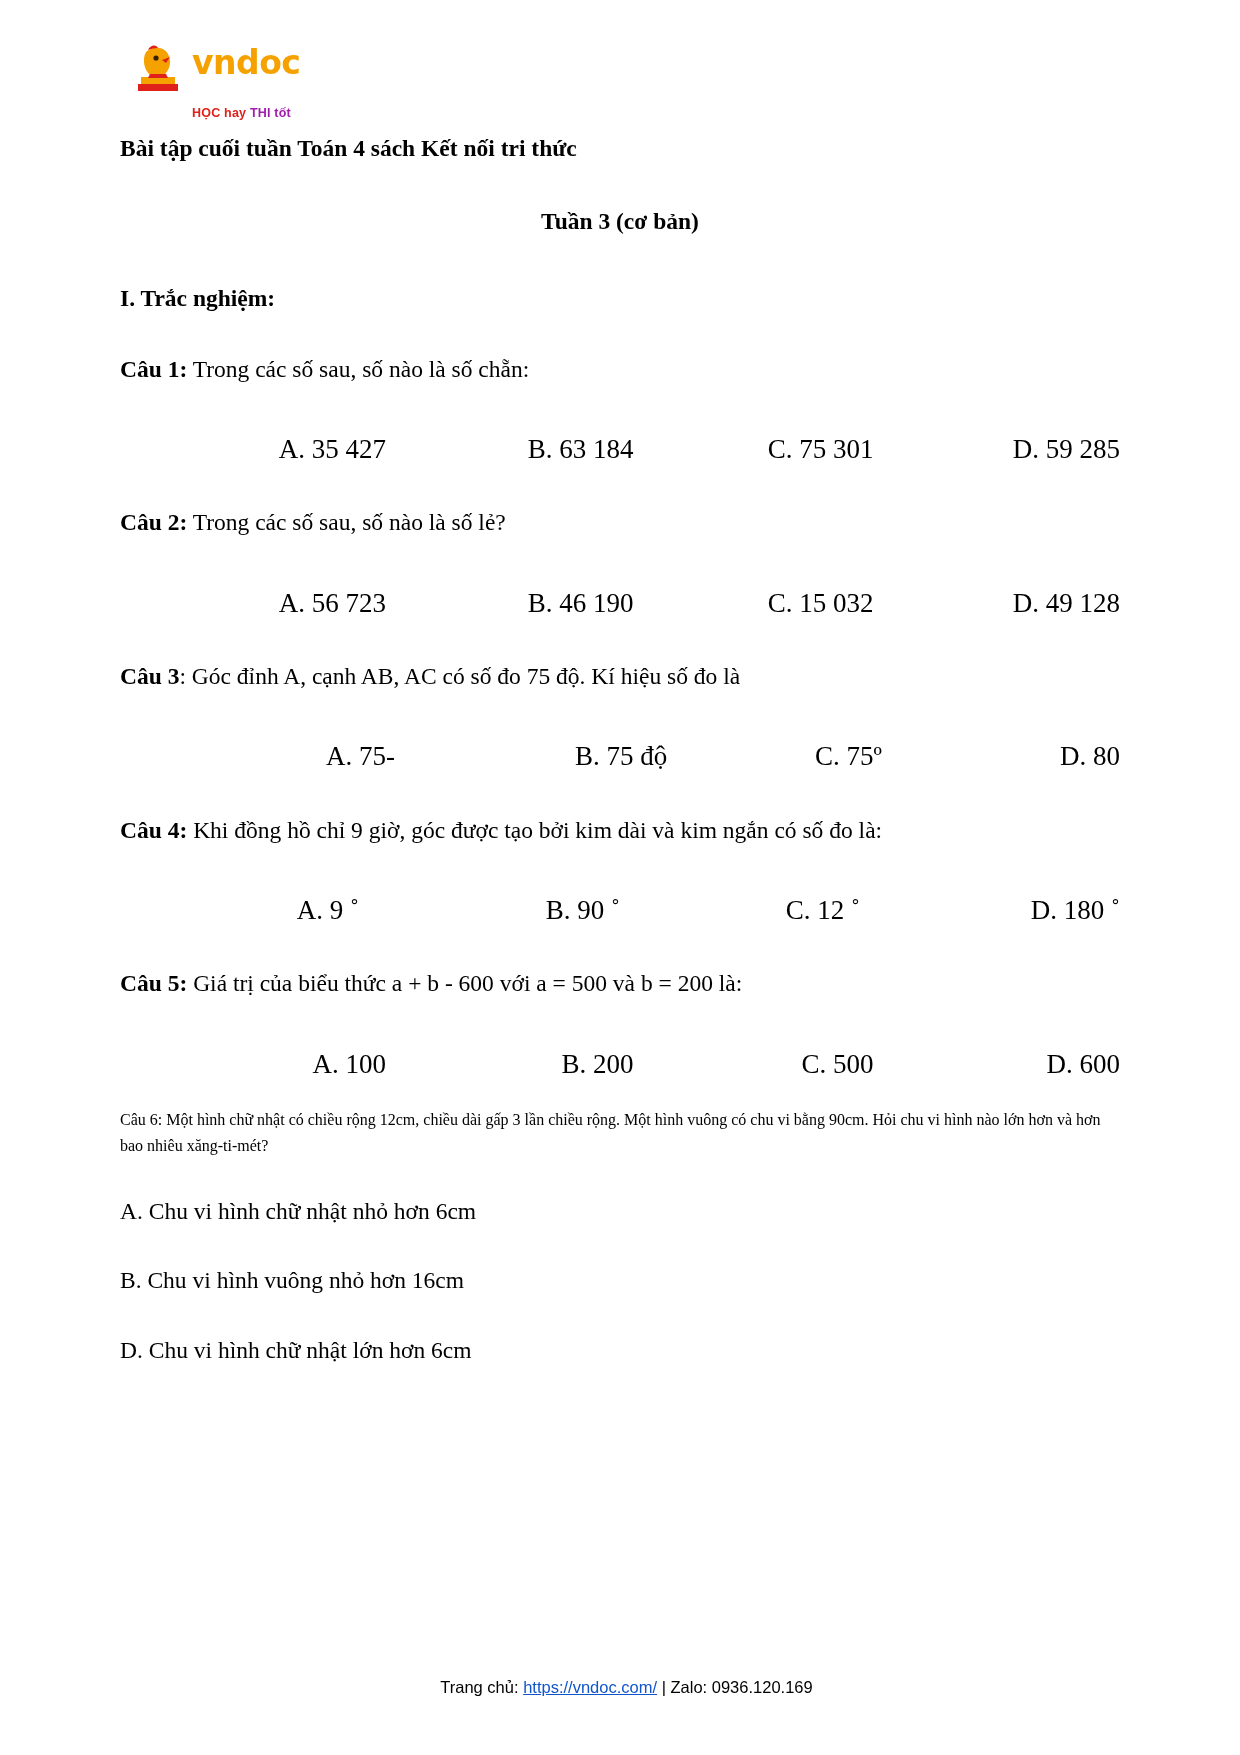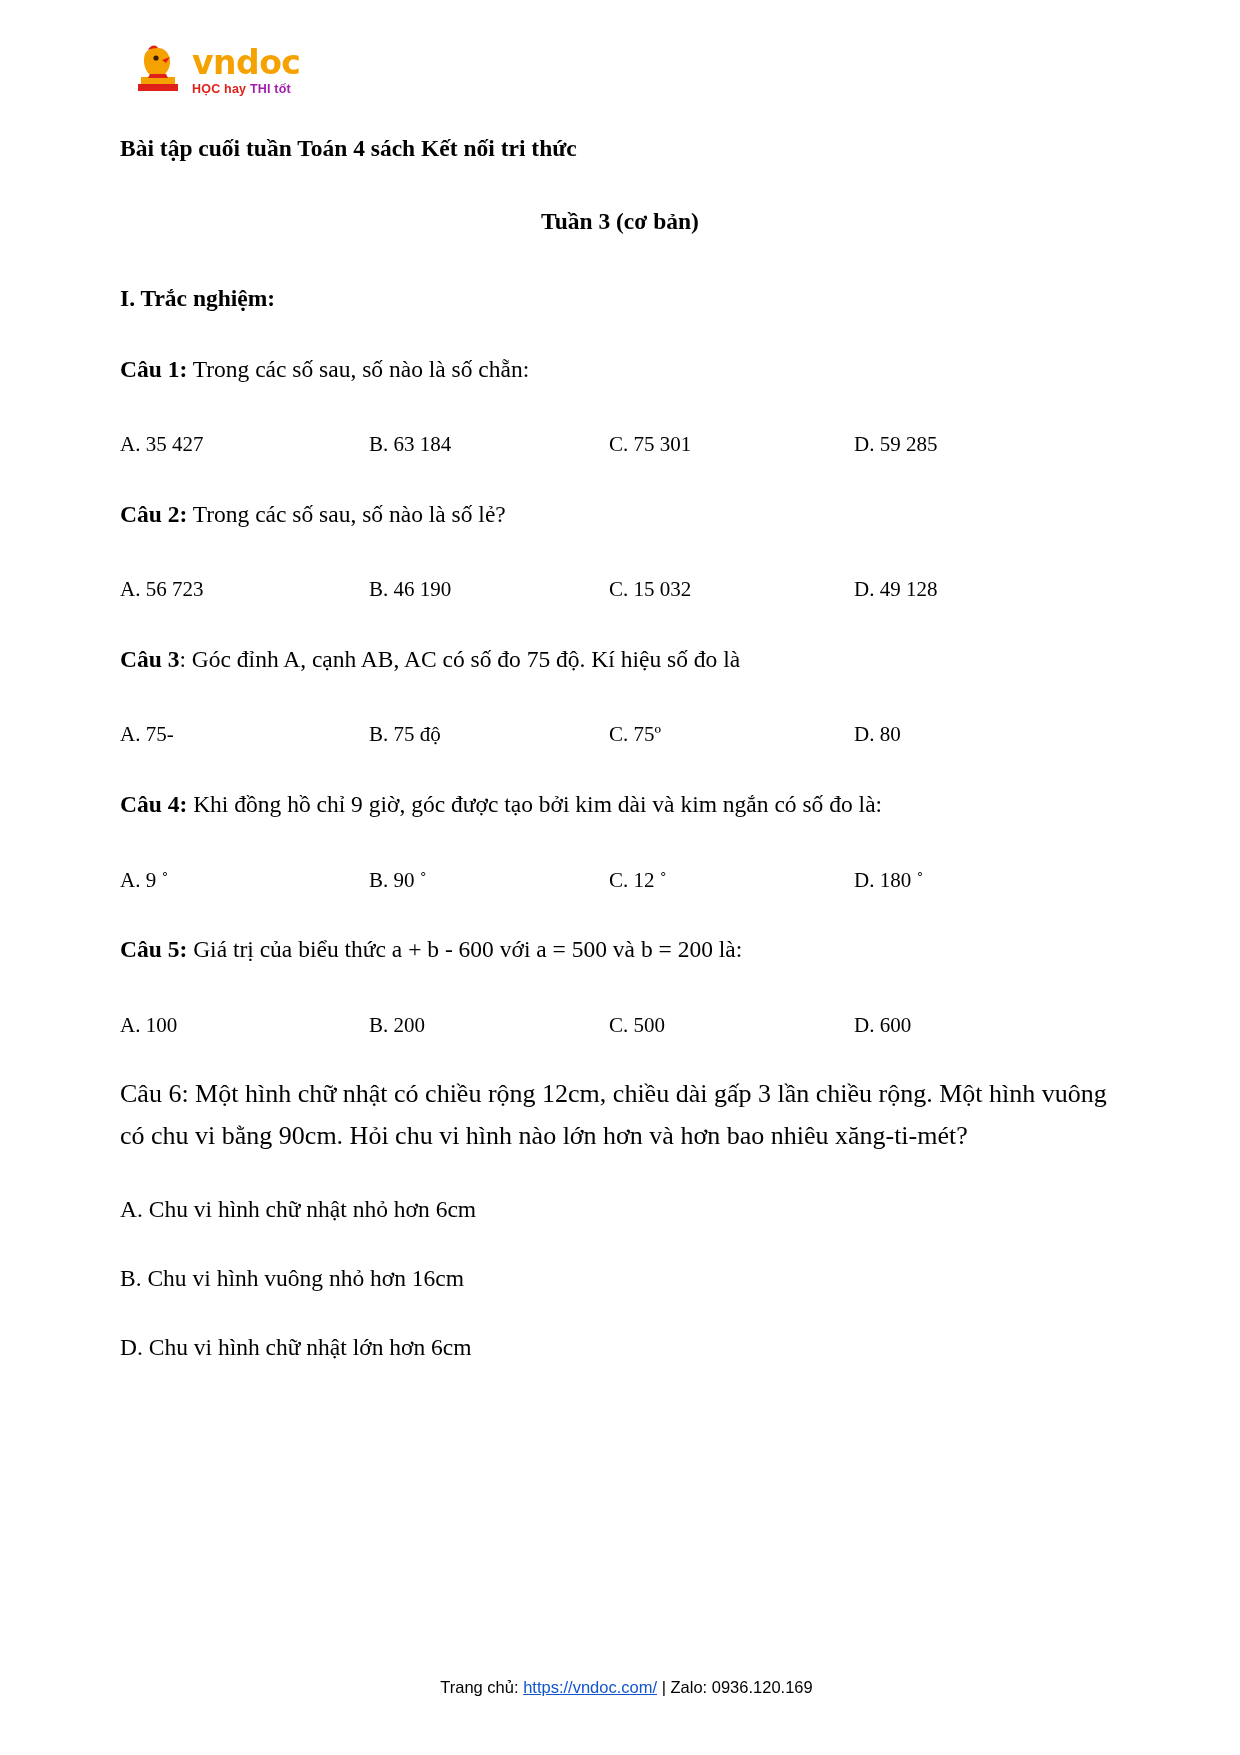--- a/index.html
+++ b/index.html
@@ -34,20 +34,21 @@
     width: 52px;
     height: 50px;
     position: relative;
     flex: 0 0 auto;
   }
   .logo-text {
     display: flex;
     flex-direction: column;
     justify-content: flex-start;
     padding-top: 2px;
+    gap: 24px;
   }
   .logo-word {
     font-family: "DejaVu Sans", sans-serif;
     font-weight: bold;
     font-size: 33px;
     line-height: 33px;
     color: #f5a200;
     letter-spacing: -0.5px;
   }
   .logo-sub {
@@ -86,42 +87,43 @@
   
   .question {
     font-size: 23.5px;
     line-height: 1.42;
     margin-top: 38px;
   }
   .question .q-label { font-weight: bold; }
 
   .options-row {
     display: flex;
-    font-size: 21px;
+    font-size: 27px;
     line-height: 1.42;
     margin-top: 44px;
+    justify-content: flex-end;
   }
   .options-row .opt {
     flex: 0 0 auto;
   }
   .opt.o1 { width: 249px; }
   .opt.o2 { width: 240px; }
   .opt.o3 { width: 245px; }
   .opt.o4 { width: auto; }
 
   .option-line {
     font-size: 23.5px;
     line-height: 1.42;
     margin-top: 36px;
   }
 
   .q-multiline {
-    font-size: 26px;
+    font-size: 16px;
     line-height: 1.62;
-    margin-top: 32px;
+    margin-top: 24px;
     max-width: 1000px;
   }
 
   
   .footer {
     position: absolute;
     left: 13px;
     right: 0;
     bottom: 58px;
     text-align: center;

